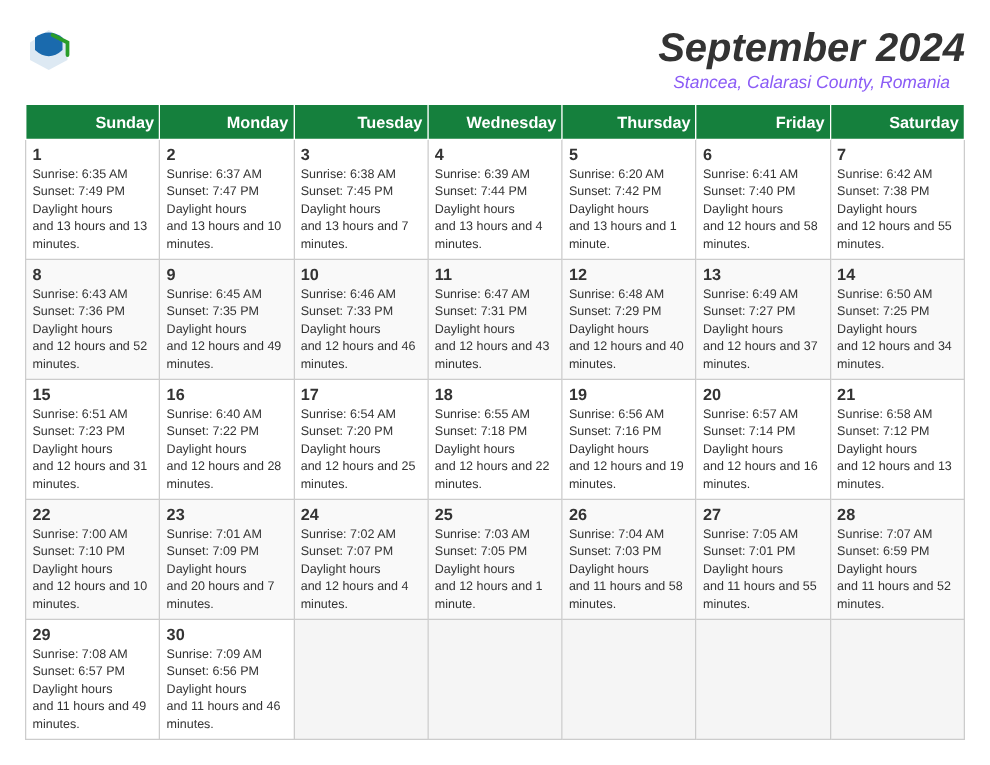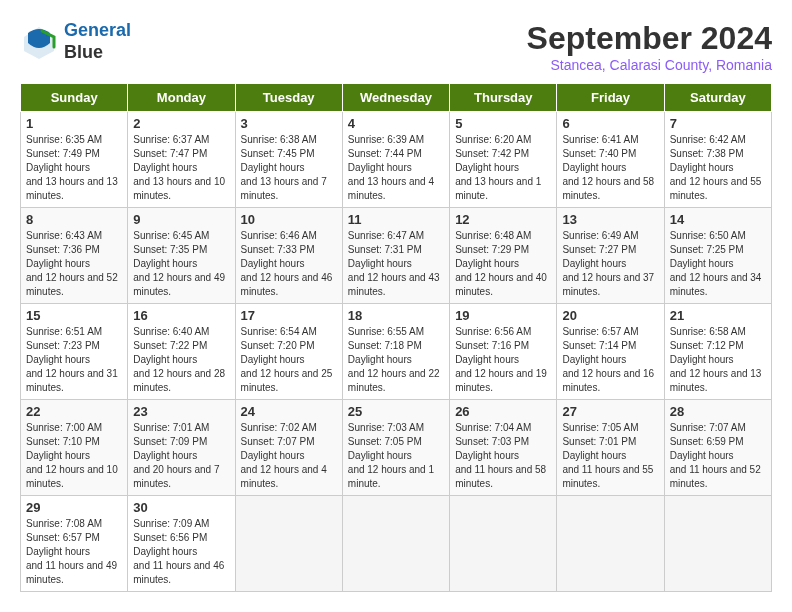--- a/index.html
+++ b/index.html
@@ -26,43 +26,44 @@
       font-weight: bold;
       color: #333;
       line-height: 1.2;
     }
     .logo-text .blue { color: #1a6aad; }
     .logo-icon {
       width: 38px;
       height: 38px;
     }
     .title-block {
-      text-align: right;
+      text-align: center;
+      font-style: italic;
     }
     .month-title {
       font-size: 32px;
       font-weight: bold;
       color: #333;
     }
     .subtitle {
       font-size: 14px;
       color: #8b5cf6;
     }
     table {
       width: 100%;
       border-collapse: collapse;
       table-layout: fixed;
     }
     th {
-      background-color: #4d7c0f;
+      background-color: #15803d;
       color: #fff;
       font-size: 13px;
       font-weight: bold;
       padding: 6px 4px;
-      text-align: center;
+      text-align: right;
       border: 1px solid #fff;
     }
     td {
       vertical-align: top;
       border: 1px solid #ccc;
       padding: 4px 5px;
       font-size: 10px;
       color: #333;
       background: #fff;
       height: 80px;
@@ -88,24 +89,20 @@
 <body>
 
 <div class="header">
   <div class="logo">
     <svg class="logo-icon" viewBox="0 0 38 38">
       <rect width="38" height="38" fill="white"></rect>
       <polygon points="19,4 34,14 34,28 19,36 4,28 4,14" fill="#1a6aad" opacity="0.15"></polygon>
       <path d="M8 10 Q19 2 30 10 L30 20 Q19 30 8 20 Z" fill="#1a6aad"></path>
       <path d="M22 8 L34 14 L34 24" stroke="#2a9d2a" stroke-width="3" fill="none" stroke-linecap="round"></path>
     </svg>
-    <div class="logo-text">
-      <div><span class="blue">General</span></div>
-      <div>Blue</div>
-    </div>
   </div>
   <div class="title-block">
     <div class="month-title">September 2024</div>
     <div class="subtitle">Stancea, Calarasi County, Romania</div>
   </div>
 </div>
 
 <table>
   <thead>
     <tr>

